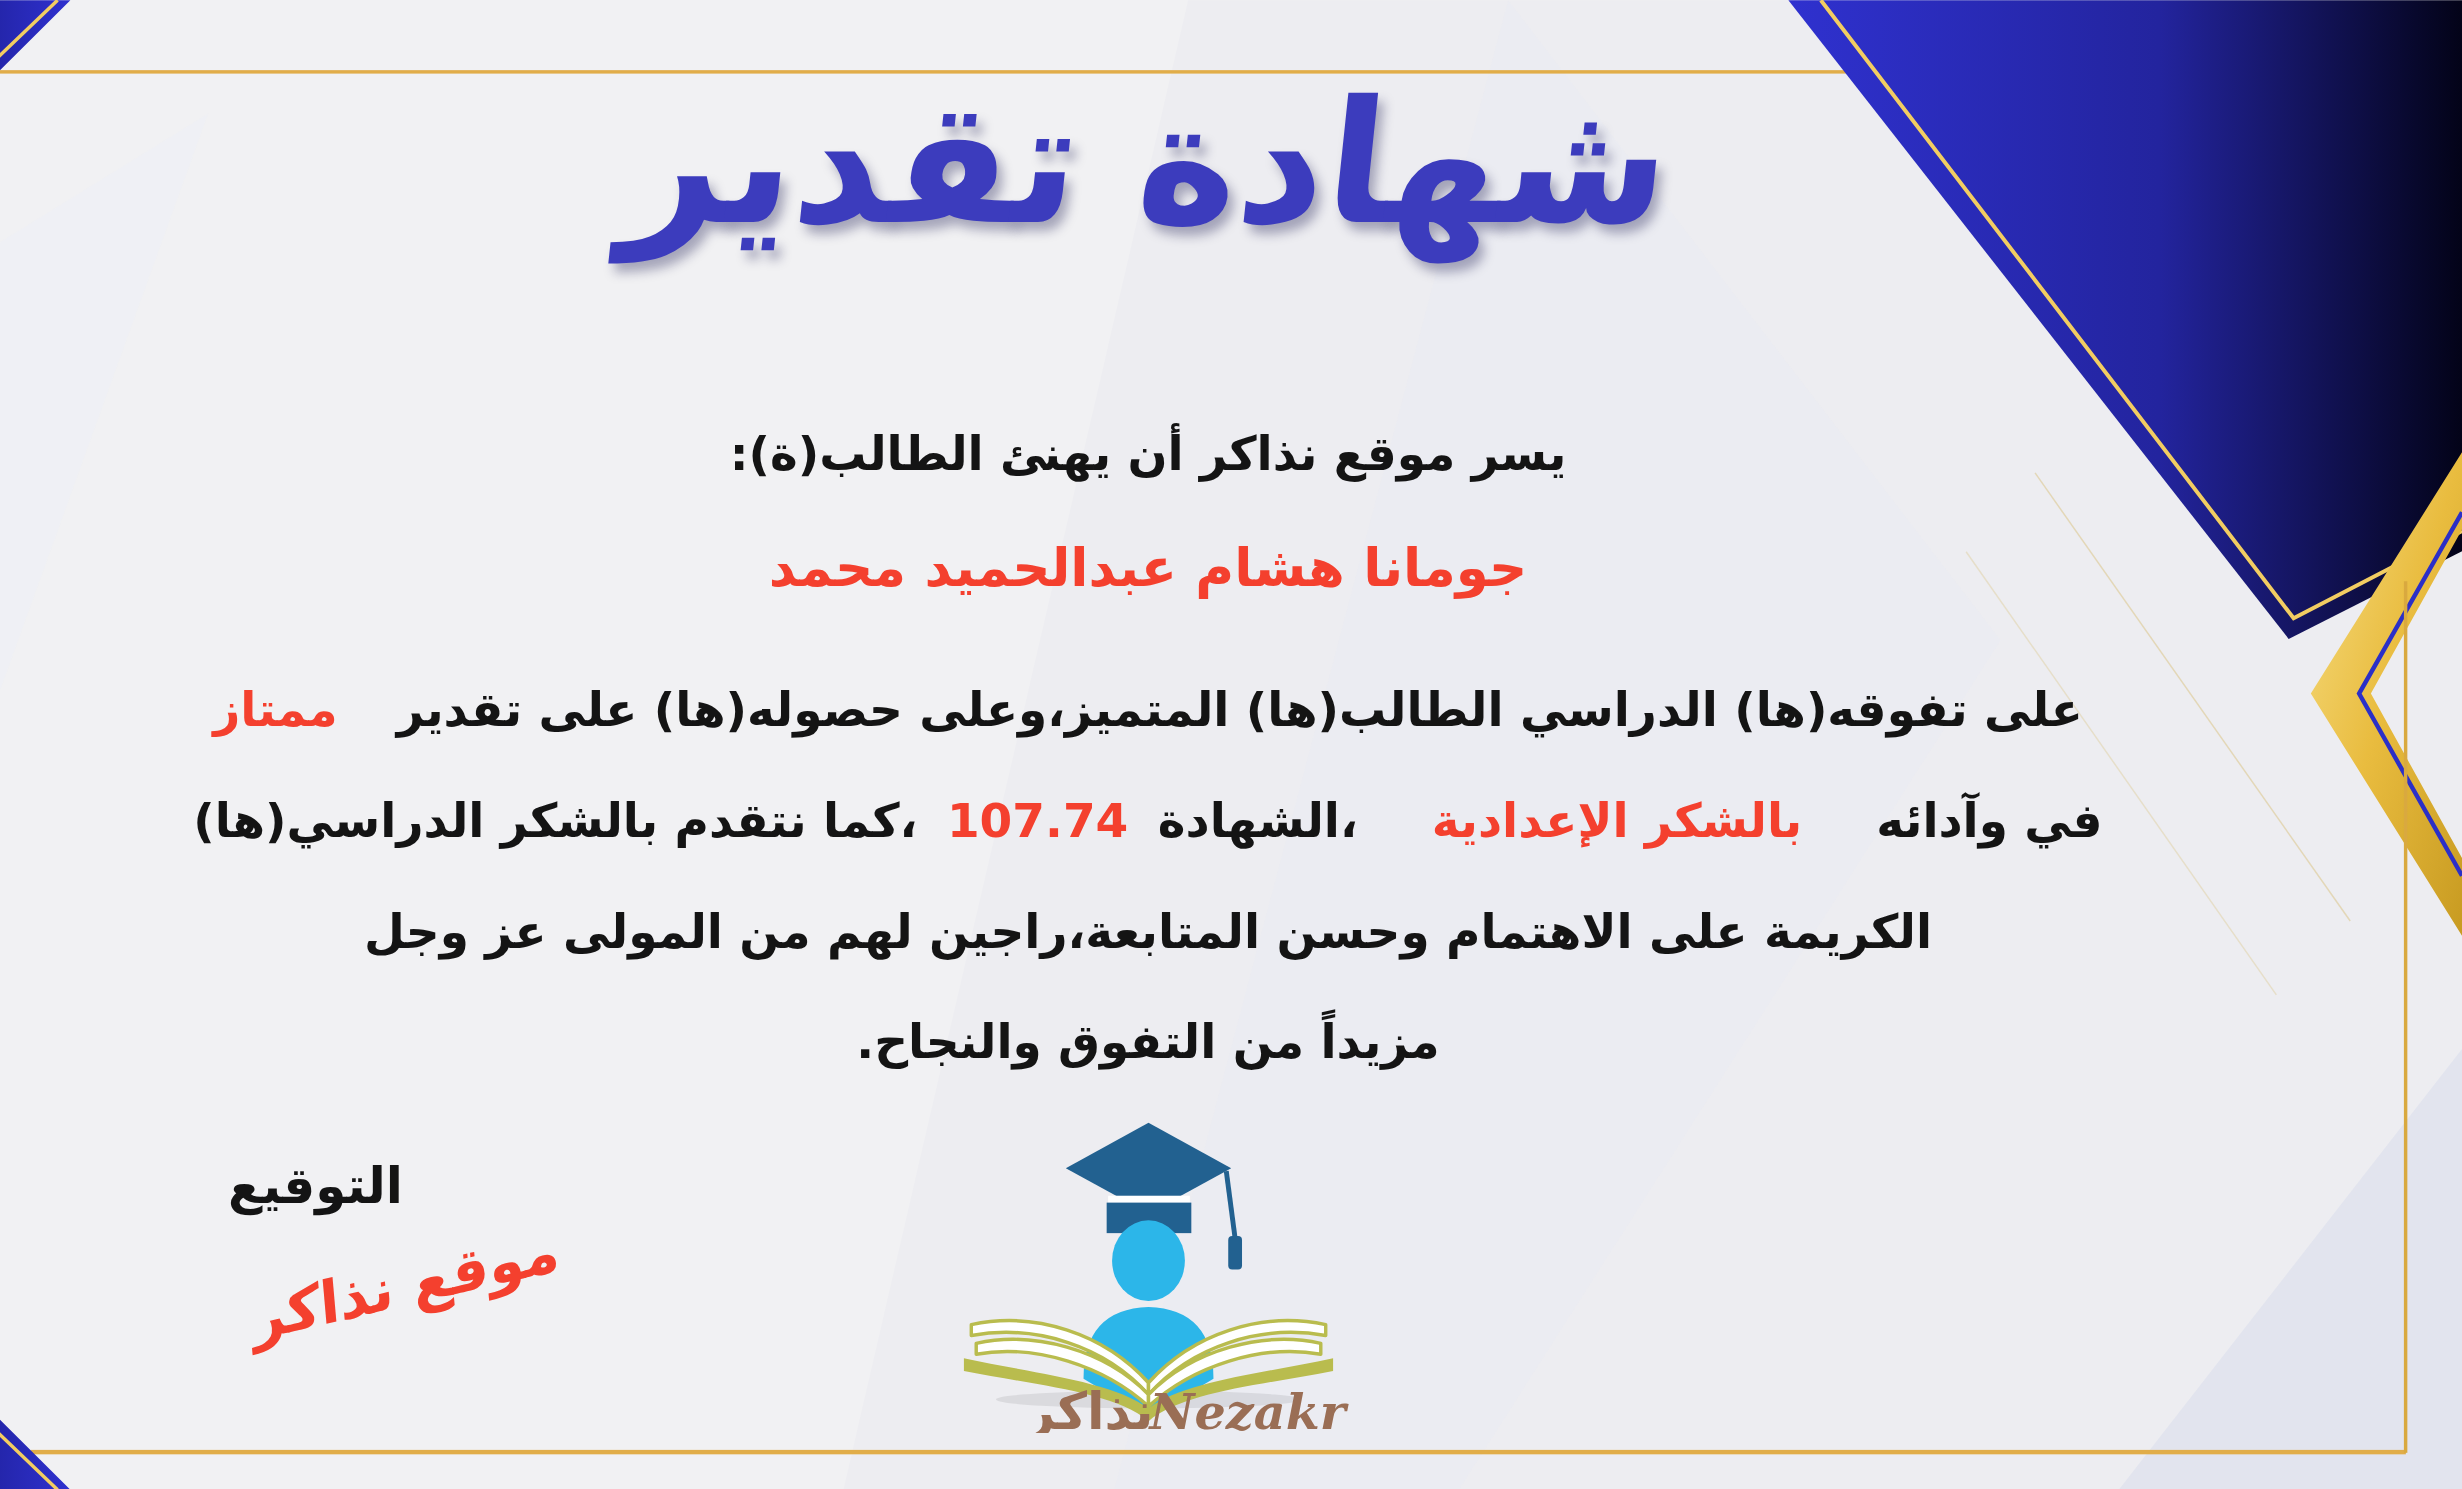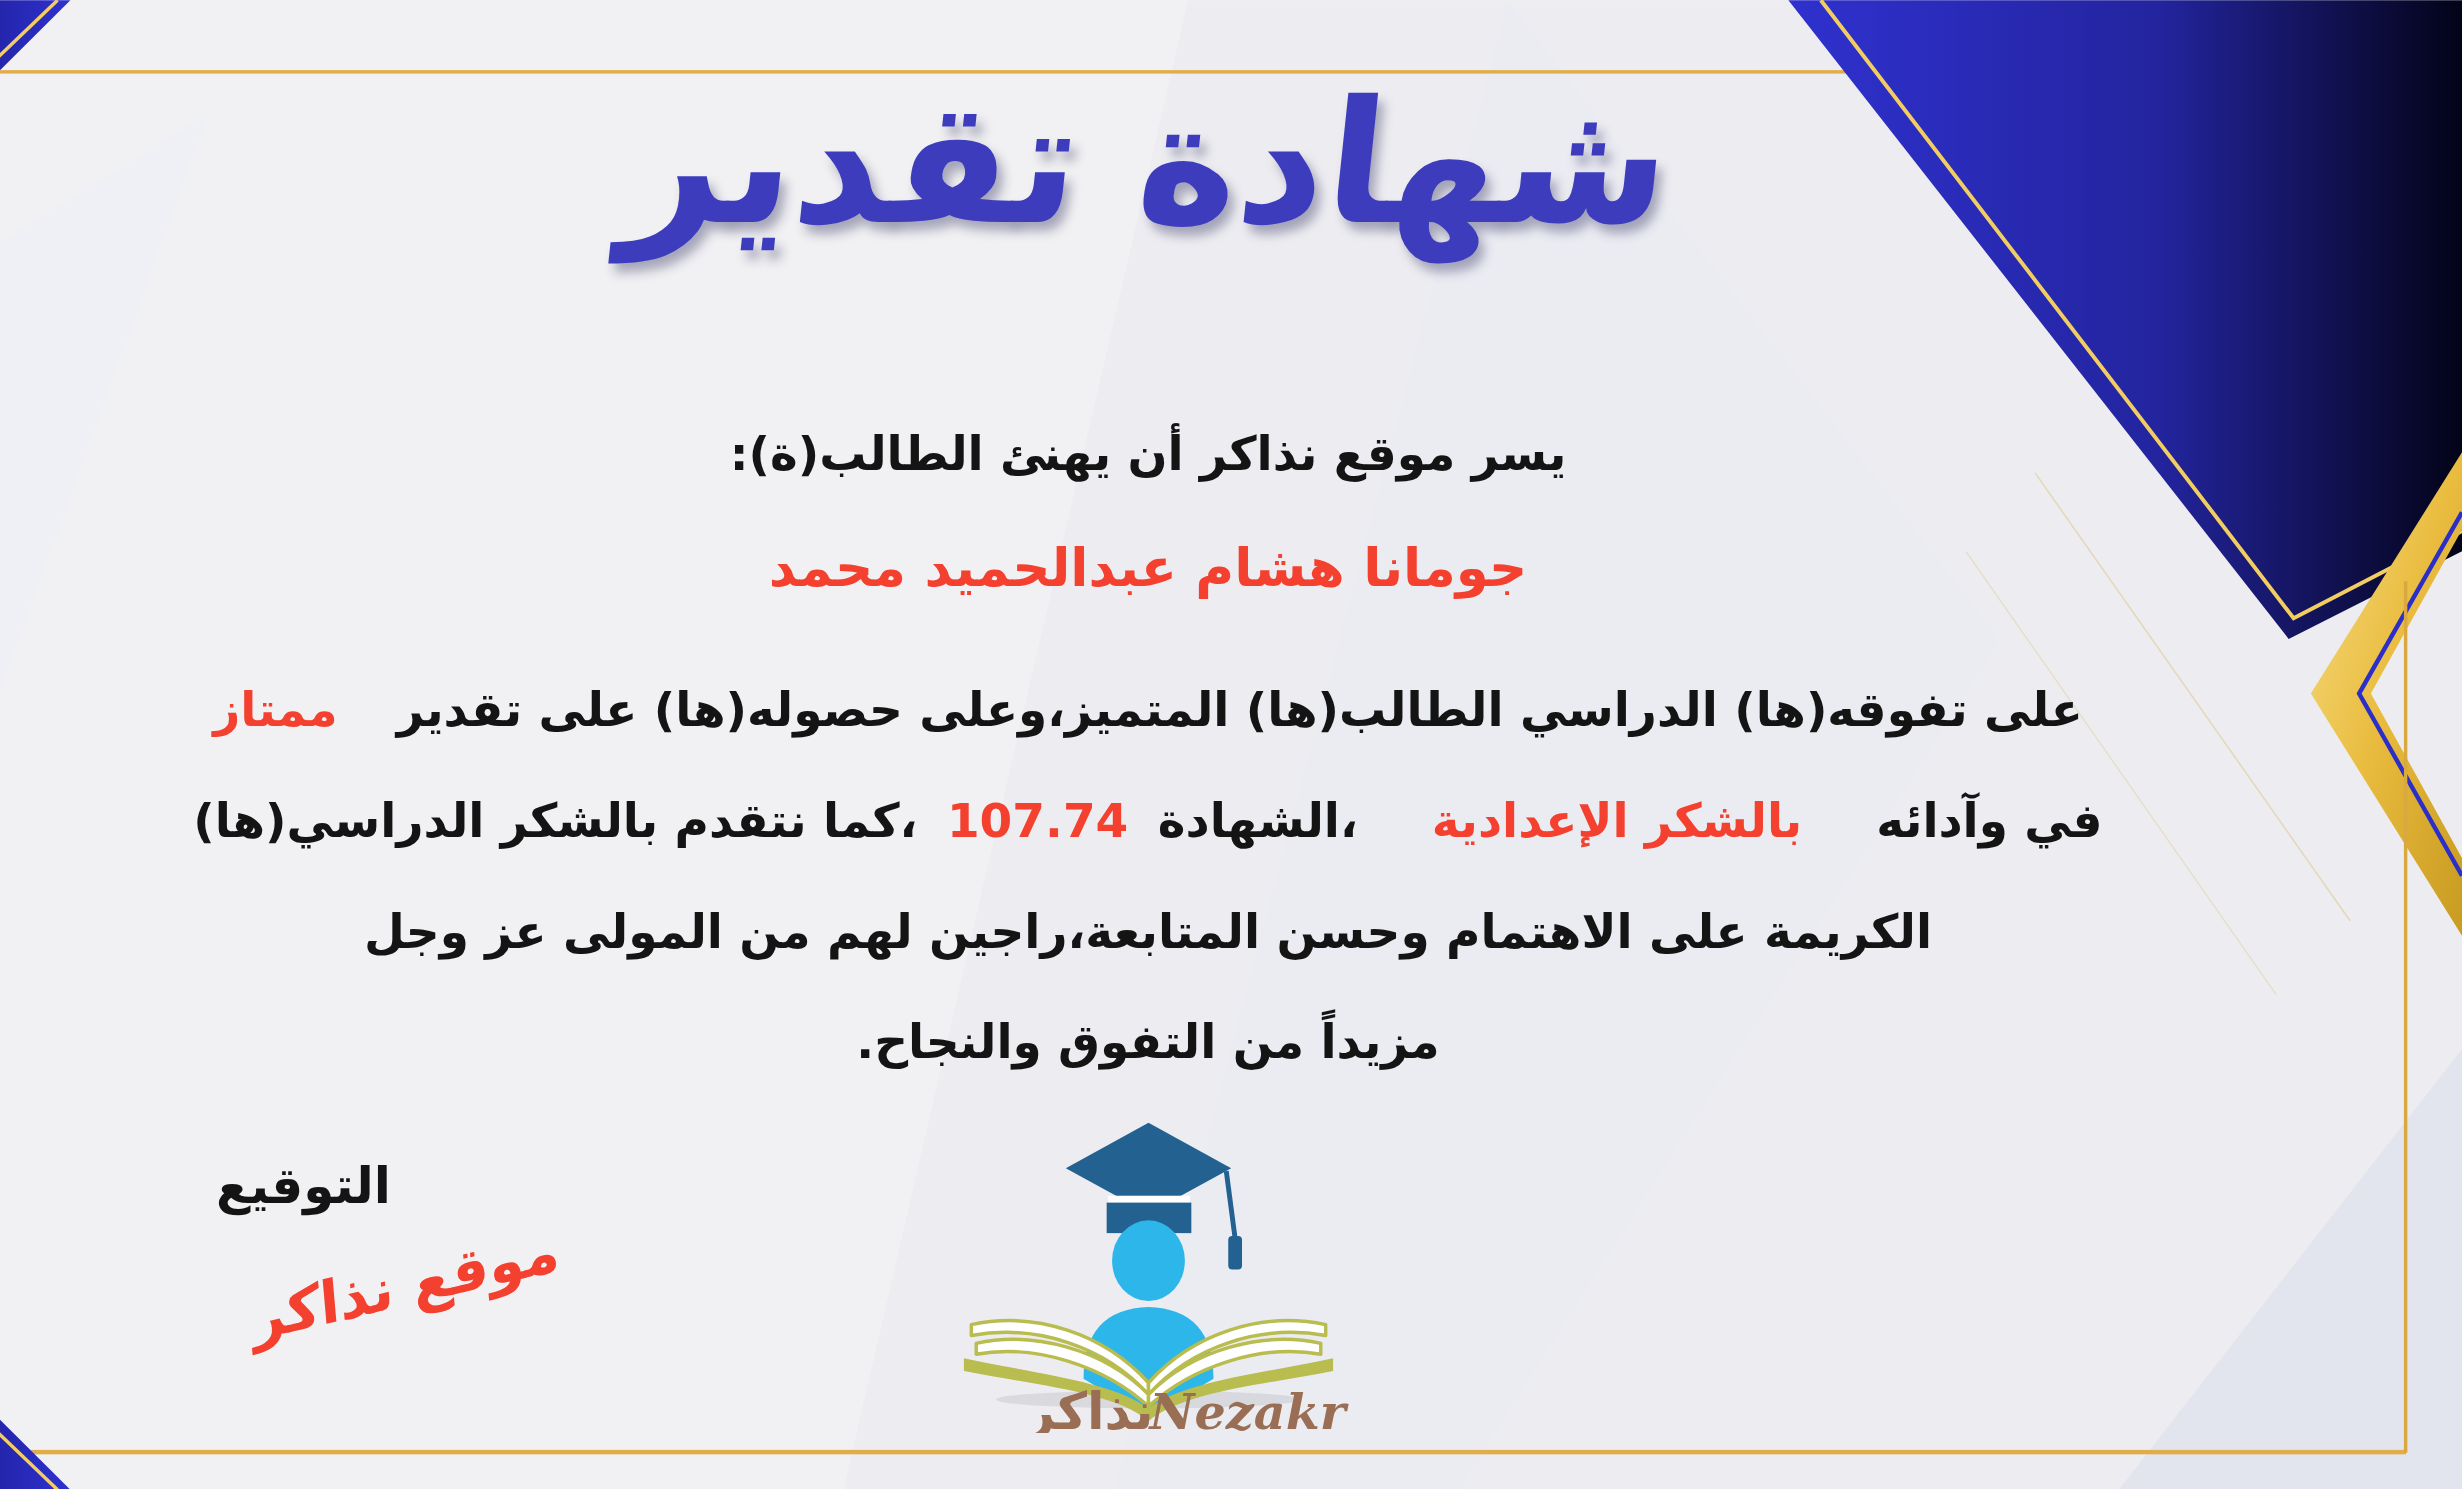--- a/index.html
+++ b/index.html
@@ -25,21 +25,21 @@
     text-shadow:6.9px 8.9px 10.8px rgba(25,25,80,.35);
     white-space:nowrap;
   }
   #intro{top:426px;}
   #student-name{top:537px;font-size:53px;}
   #line1{top:682px;}
   #line2{top:793px;}
   #line3{top:904px;}
   #line4{top:1014px;}
   #sig-label{
-    top:1157px;left:382px;font-size:50px;font-weight:700;color:#141414;
+    top:1157px;left:394px;font-size:50px;font-weight:700;color:#141414;
     direction:rtl;white-space:nowrap;
   }
   #sig-script{
     top:1251px;left:414px;font-size:58px;font-weight:bold;color:#f4402e;
     direction:rtl;white-space:nowrap;transform:rotate(-13deg) skewX(-8deg);
   }
   #logo{left:1093px;top:1113px;width:443px;height:320px;}
 </style>
 </head>
 <body>

